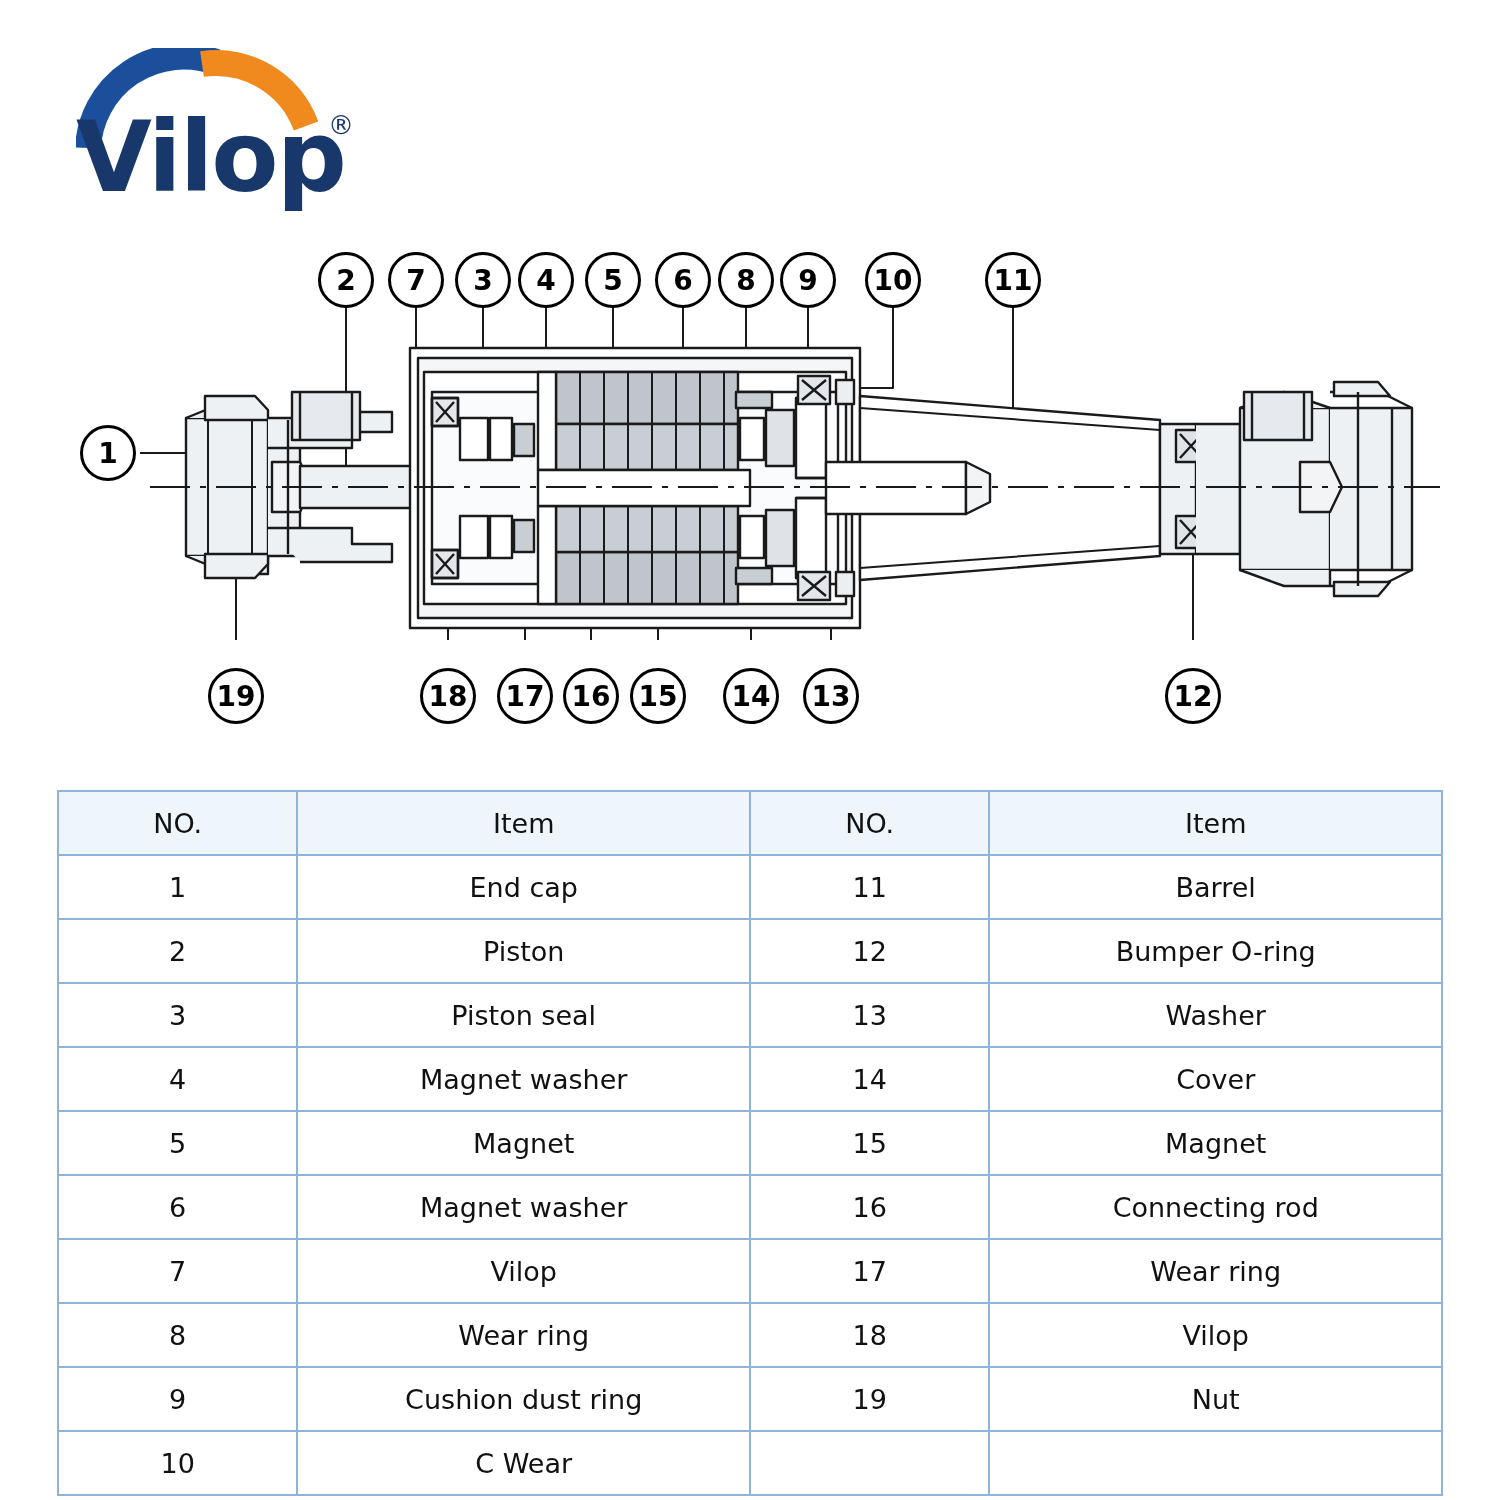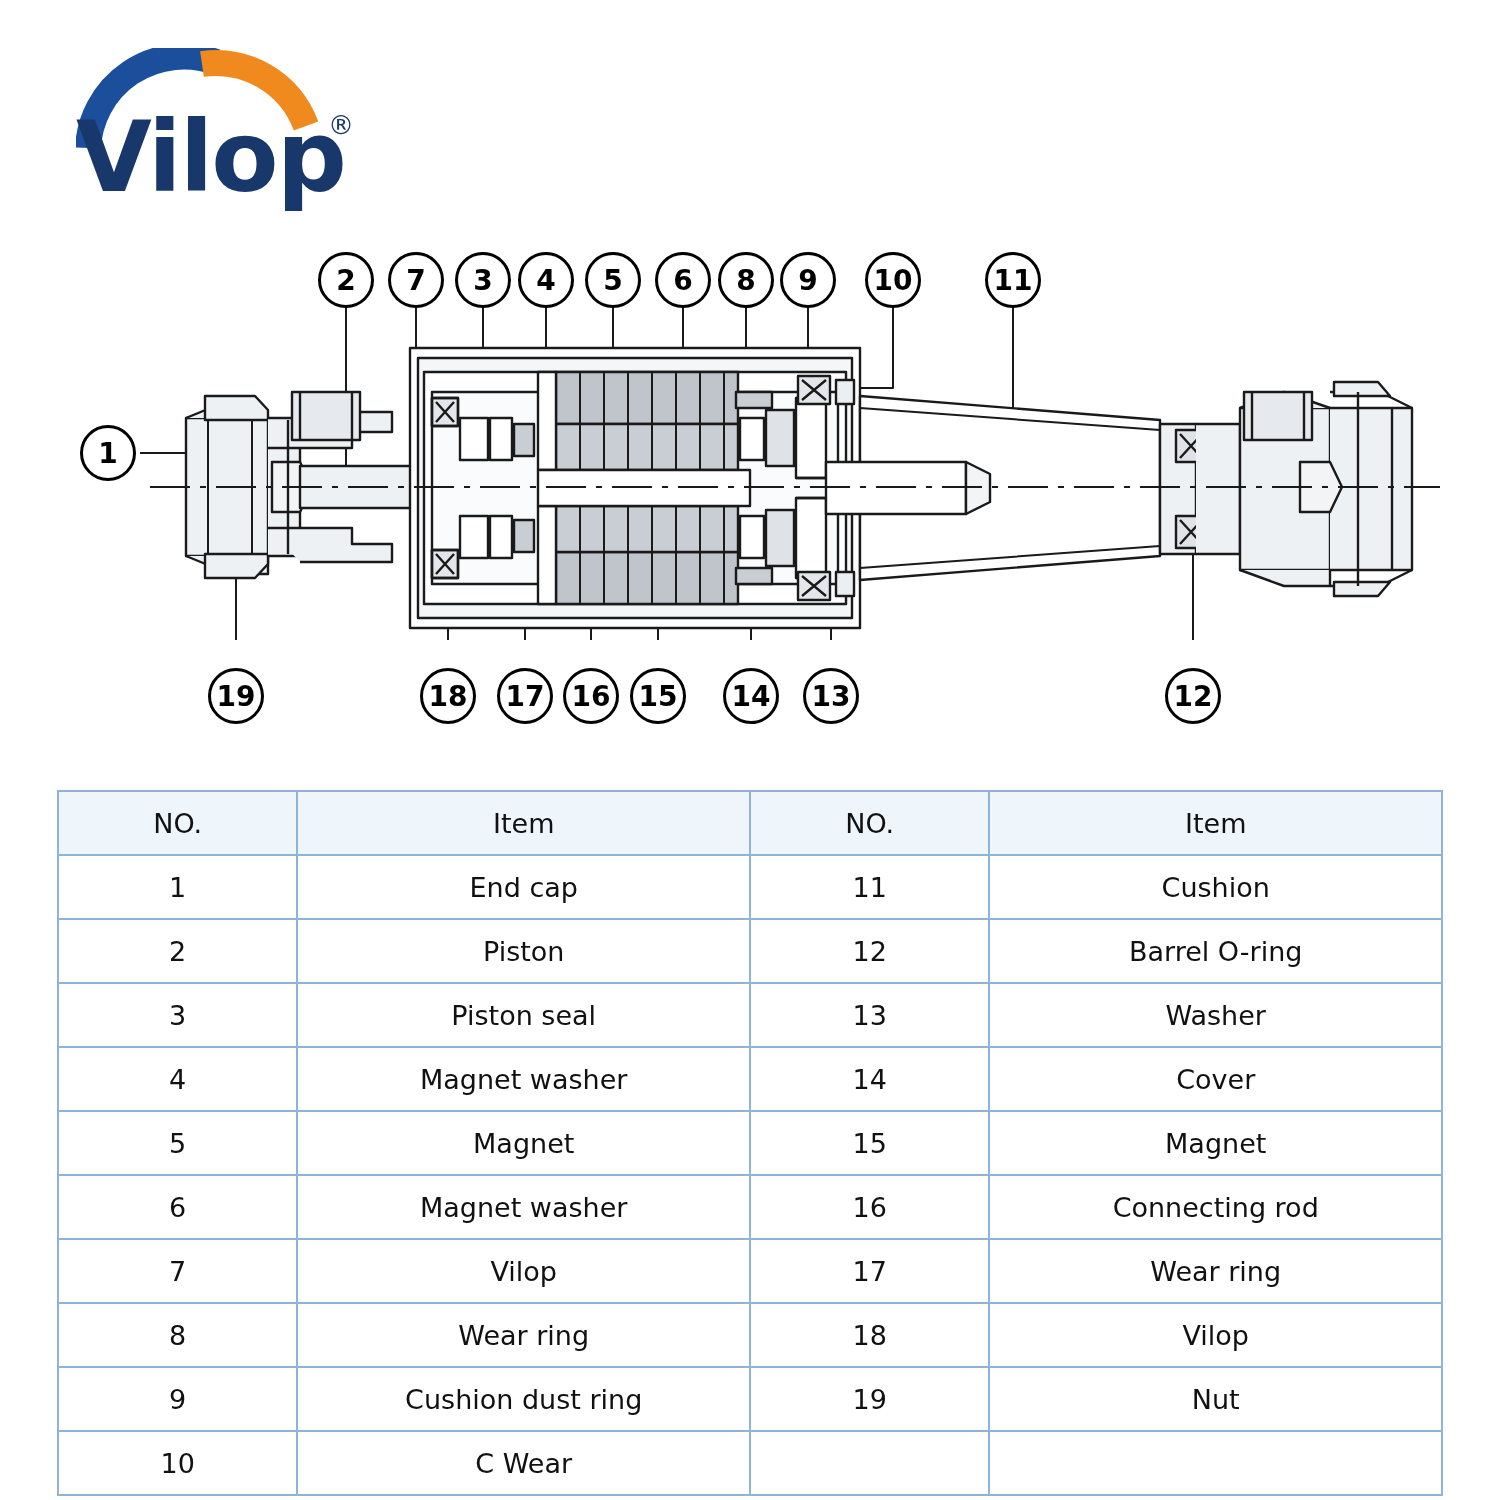--- a/index.html
+++ b/index.html
@@ -270,27 +270,27 @@
       <th>Item</th>
       <th>NO.</th>
       <th>Item</th>
     </tr>
   </thead>
   <tbody>
     <tr>
       <td>1</td>
       <td>End cap</td>
       <td>11</td>
-      <td>Cushion</td>
+      <td>Barrel</td>
     </tr>
     <tr>
       <td>2</td>
       <td>Piston</td>
       <td>12</td>
-      <td>Barrel O-ring</td>
+      <td>Bumper O-ring</td>
     </tr>
     <tr>
       <td>3</td>
       <td>Piston seal</td>
       <td>13</td>
       <td>Washer</td>
     </tr>
     <tr>
       <td>4</td>
       <td>Magnet washer</td>

